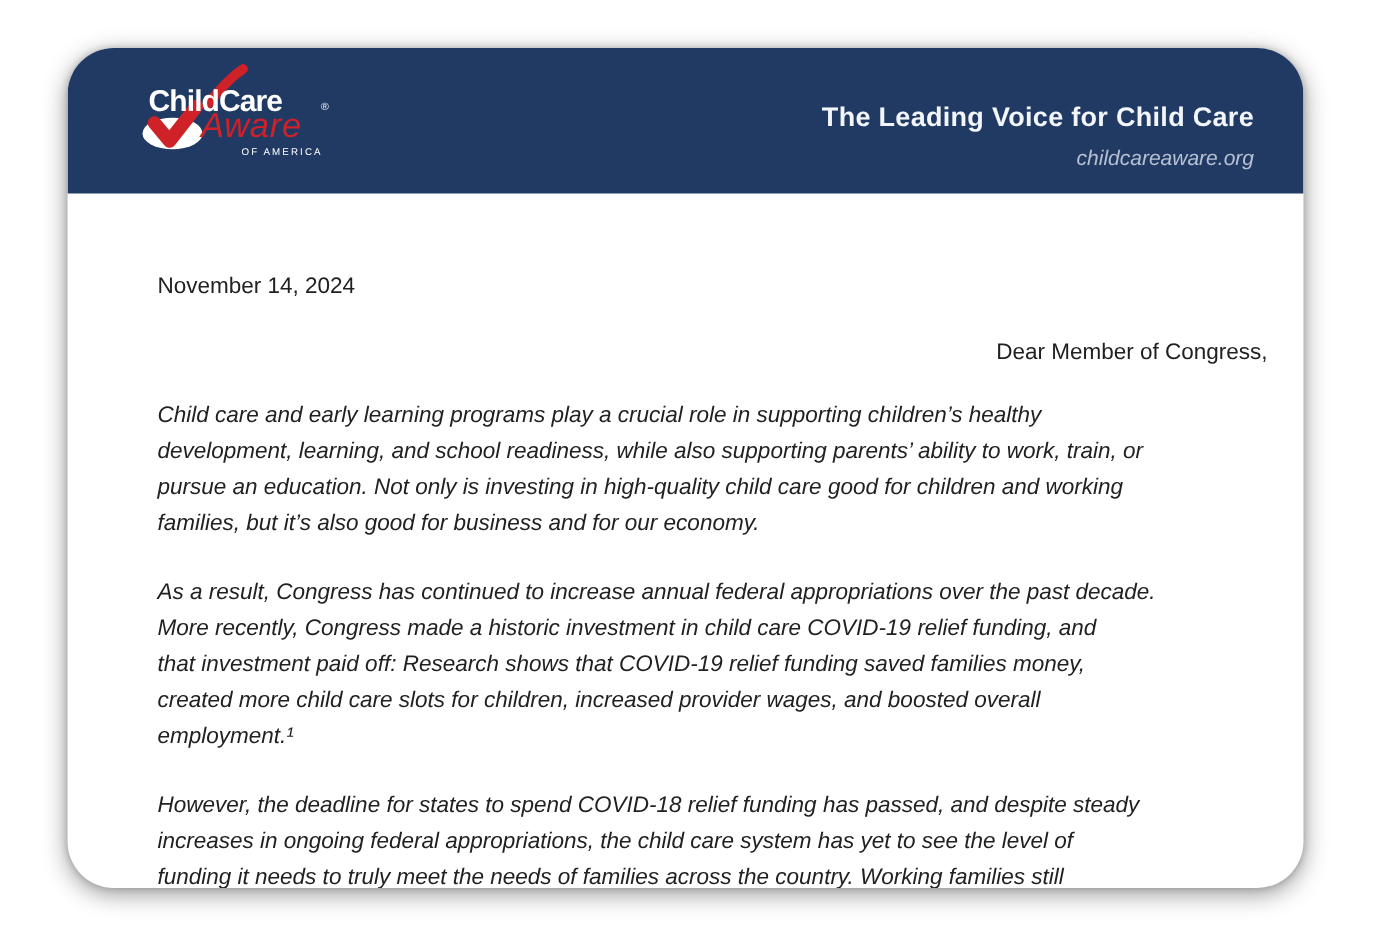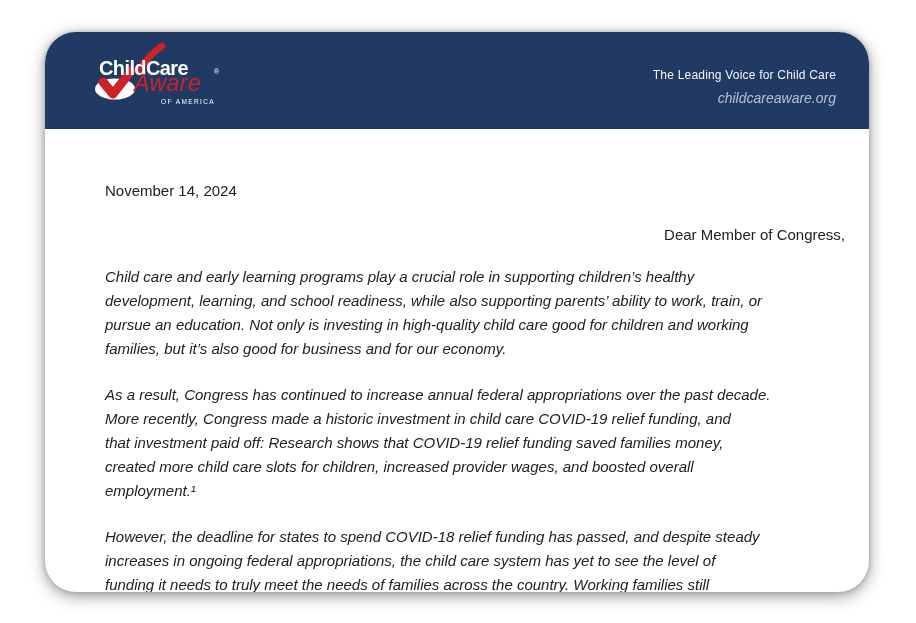--- a/index.html
+++ b/index.html
@@ -79,22 +79,22 @@
     white-space: nowrap;
   }
   .banner-right {
     position: absolute;
     right: 33px;
     top: 36px;
     text-align: right;
   }
   .tagline {
     color: #f2f5f9;
-    font-size: 12px;
-    font-weight: normal;
+    font-size: 18px;
+    font-weight: bold;
     letter-spacing: 0.2px;
     white-space: nowrap;
   }
   .website {
     margin-top: 8px;
     color: #b6c0d2;
     font-size: 14px;
     font-style: italic;
   }
   

